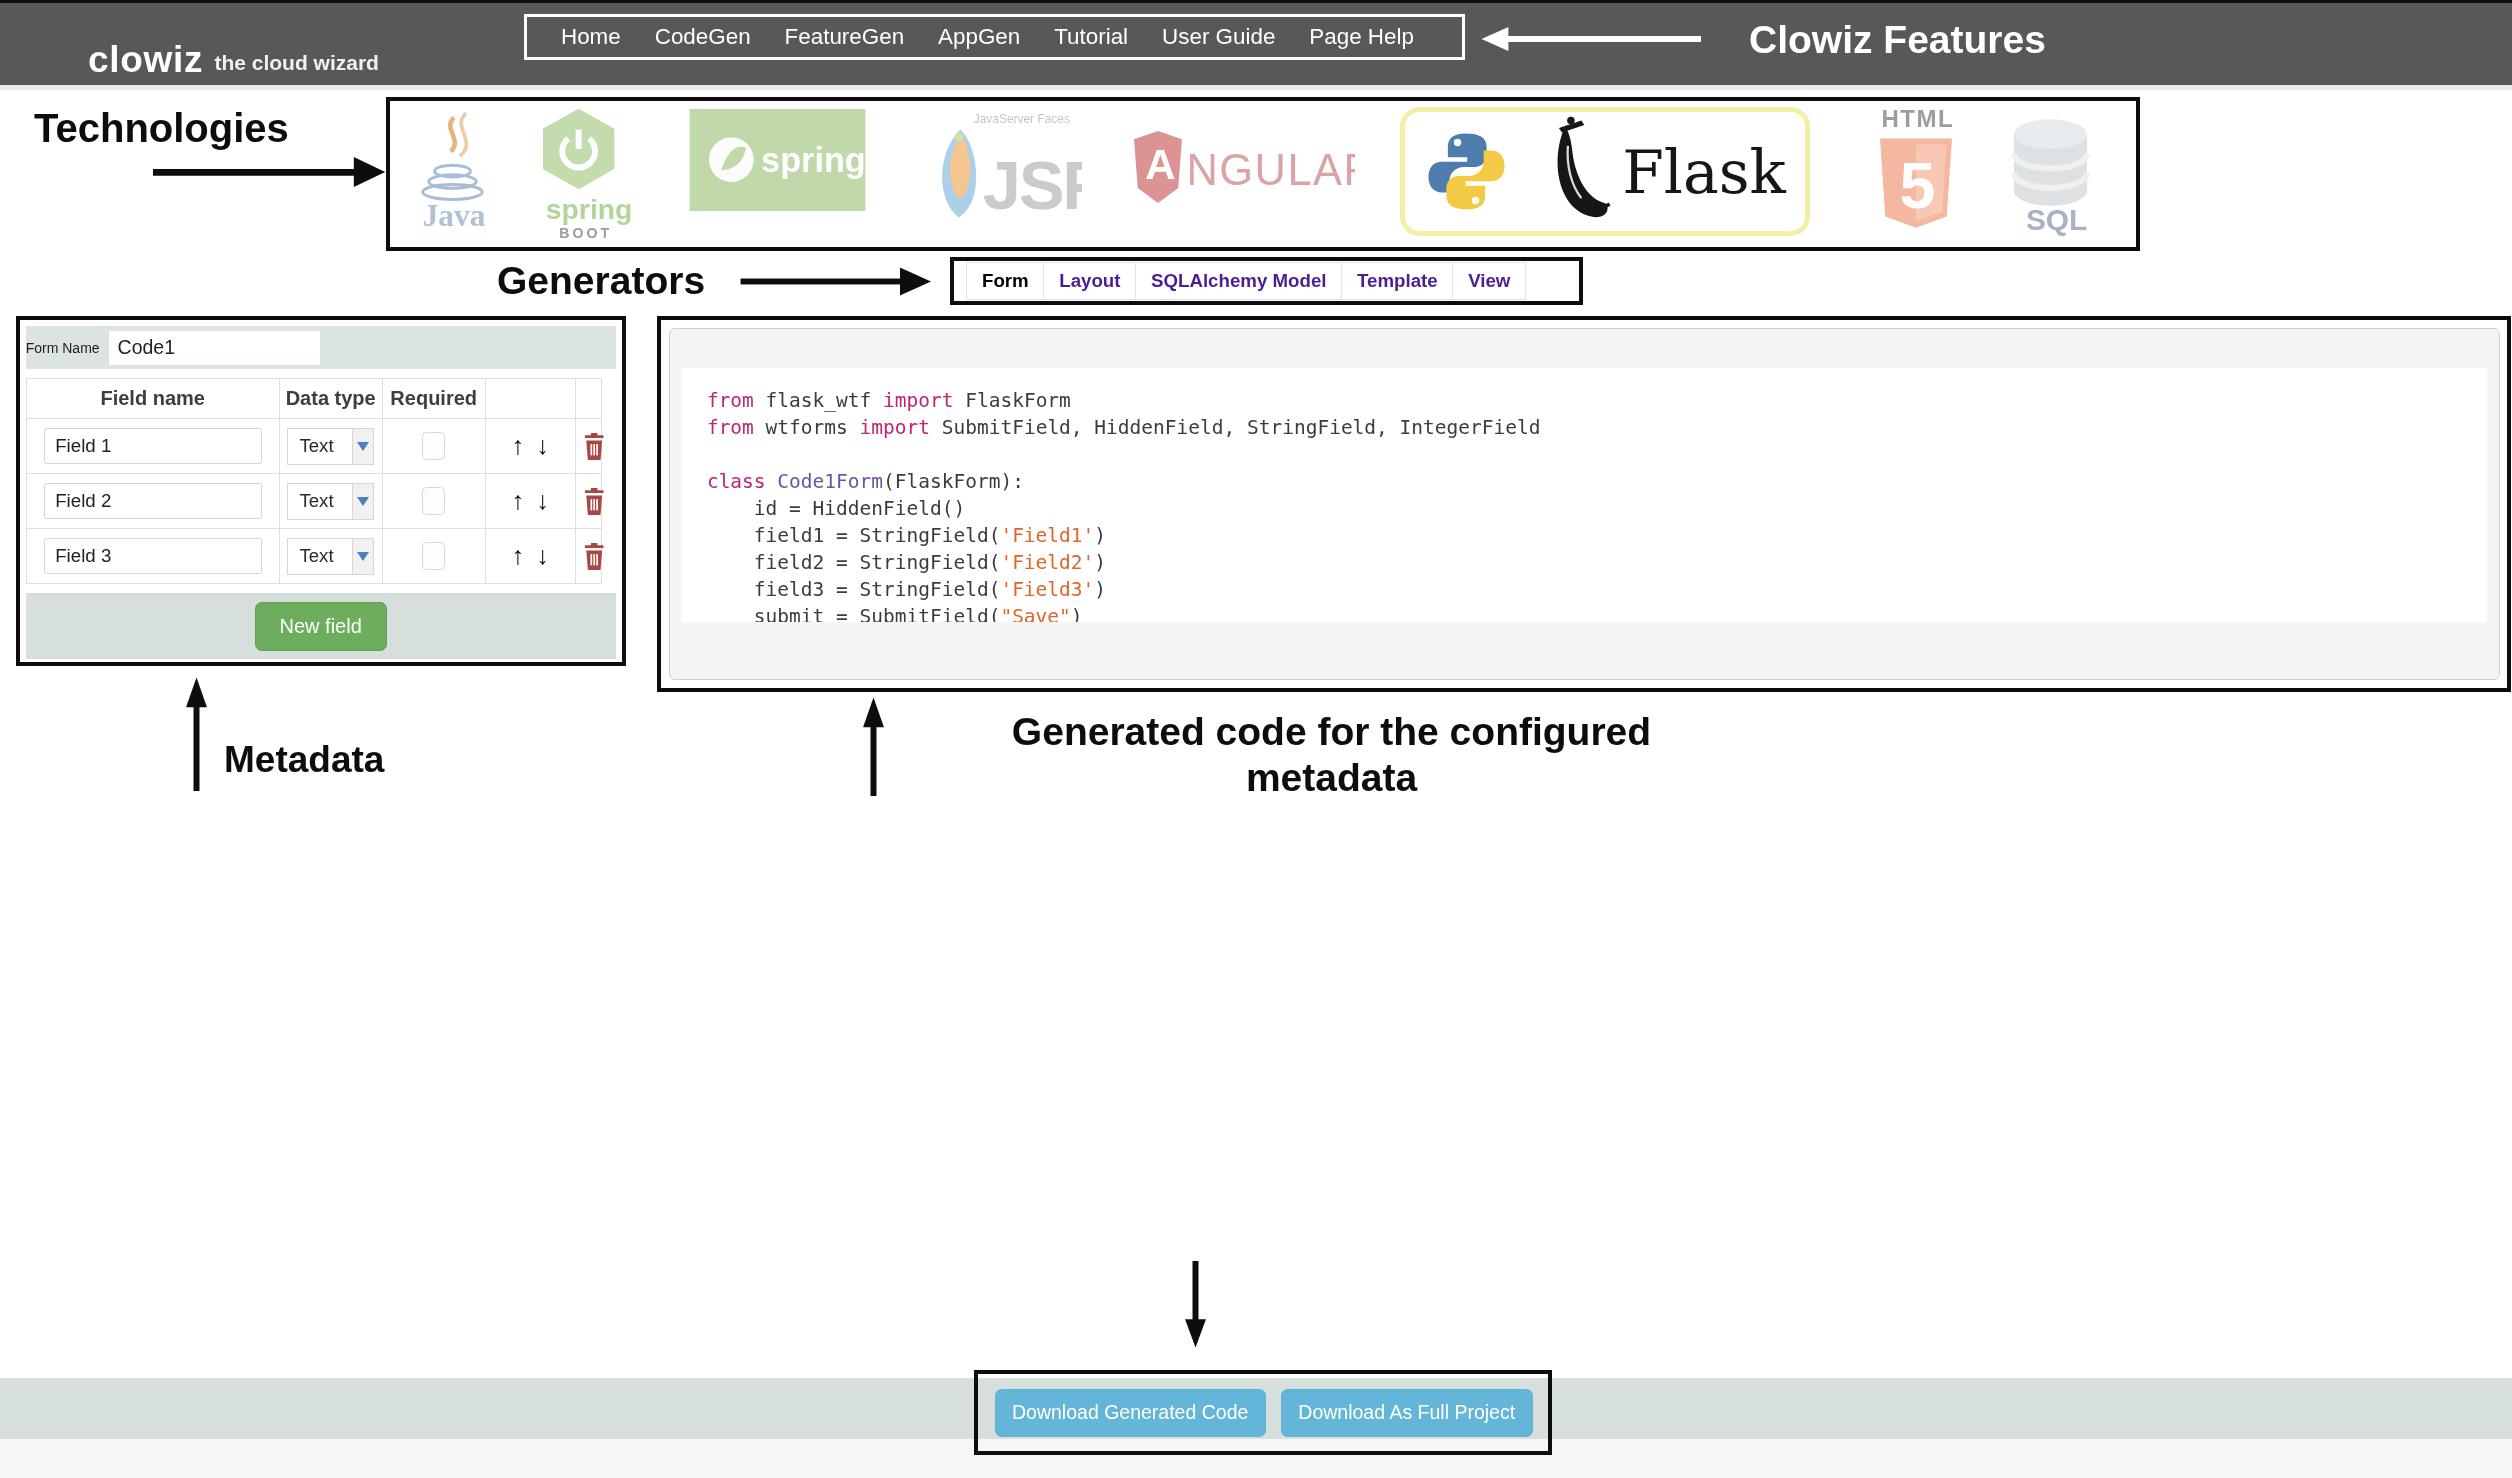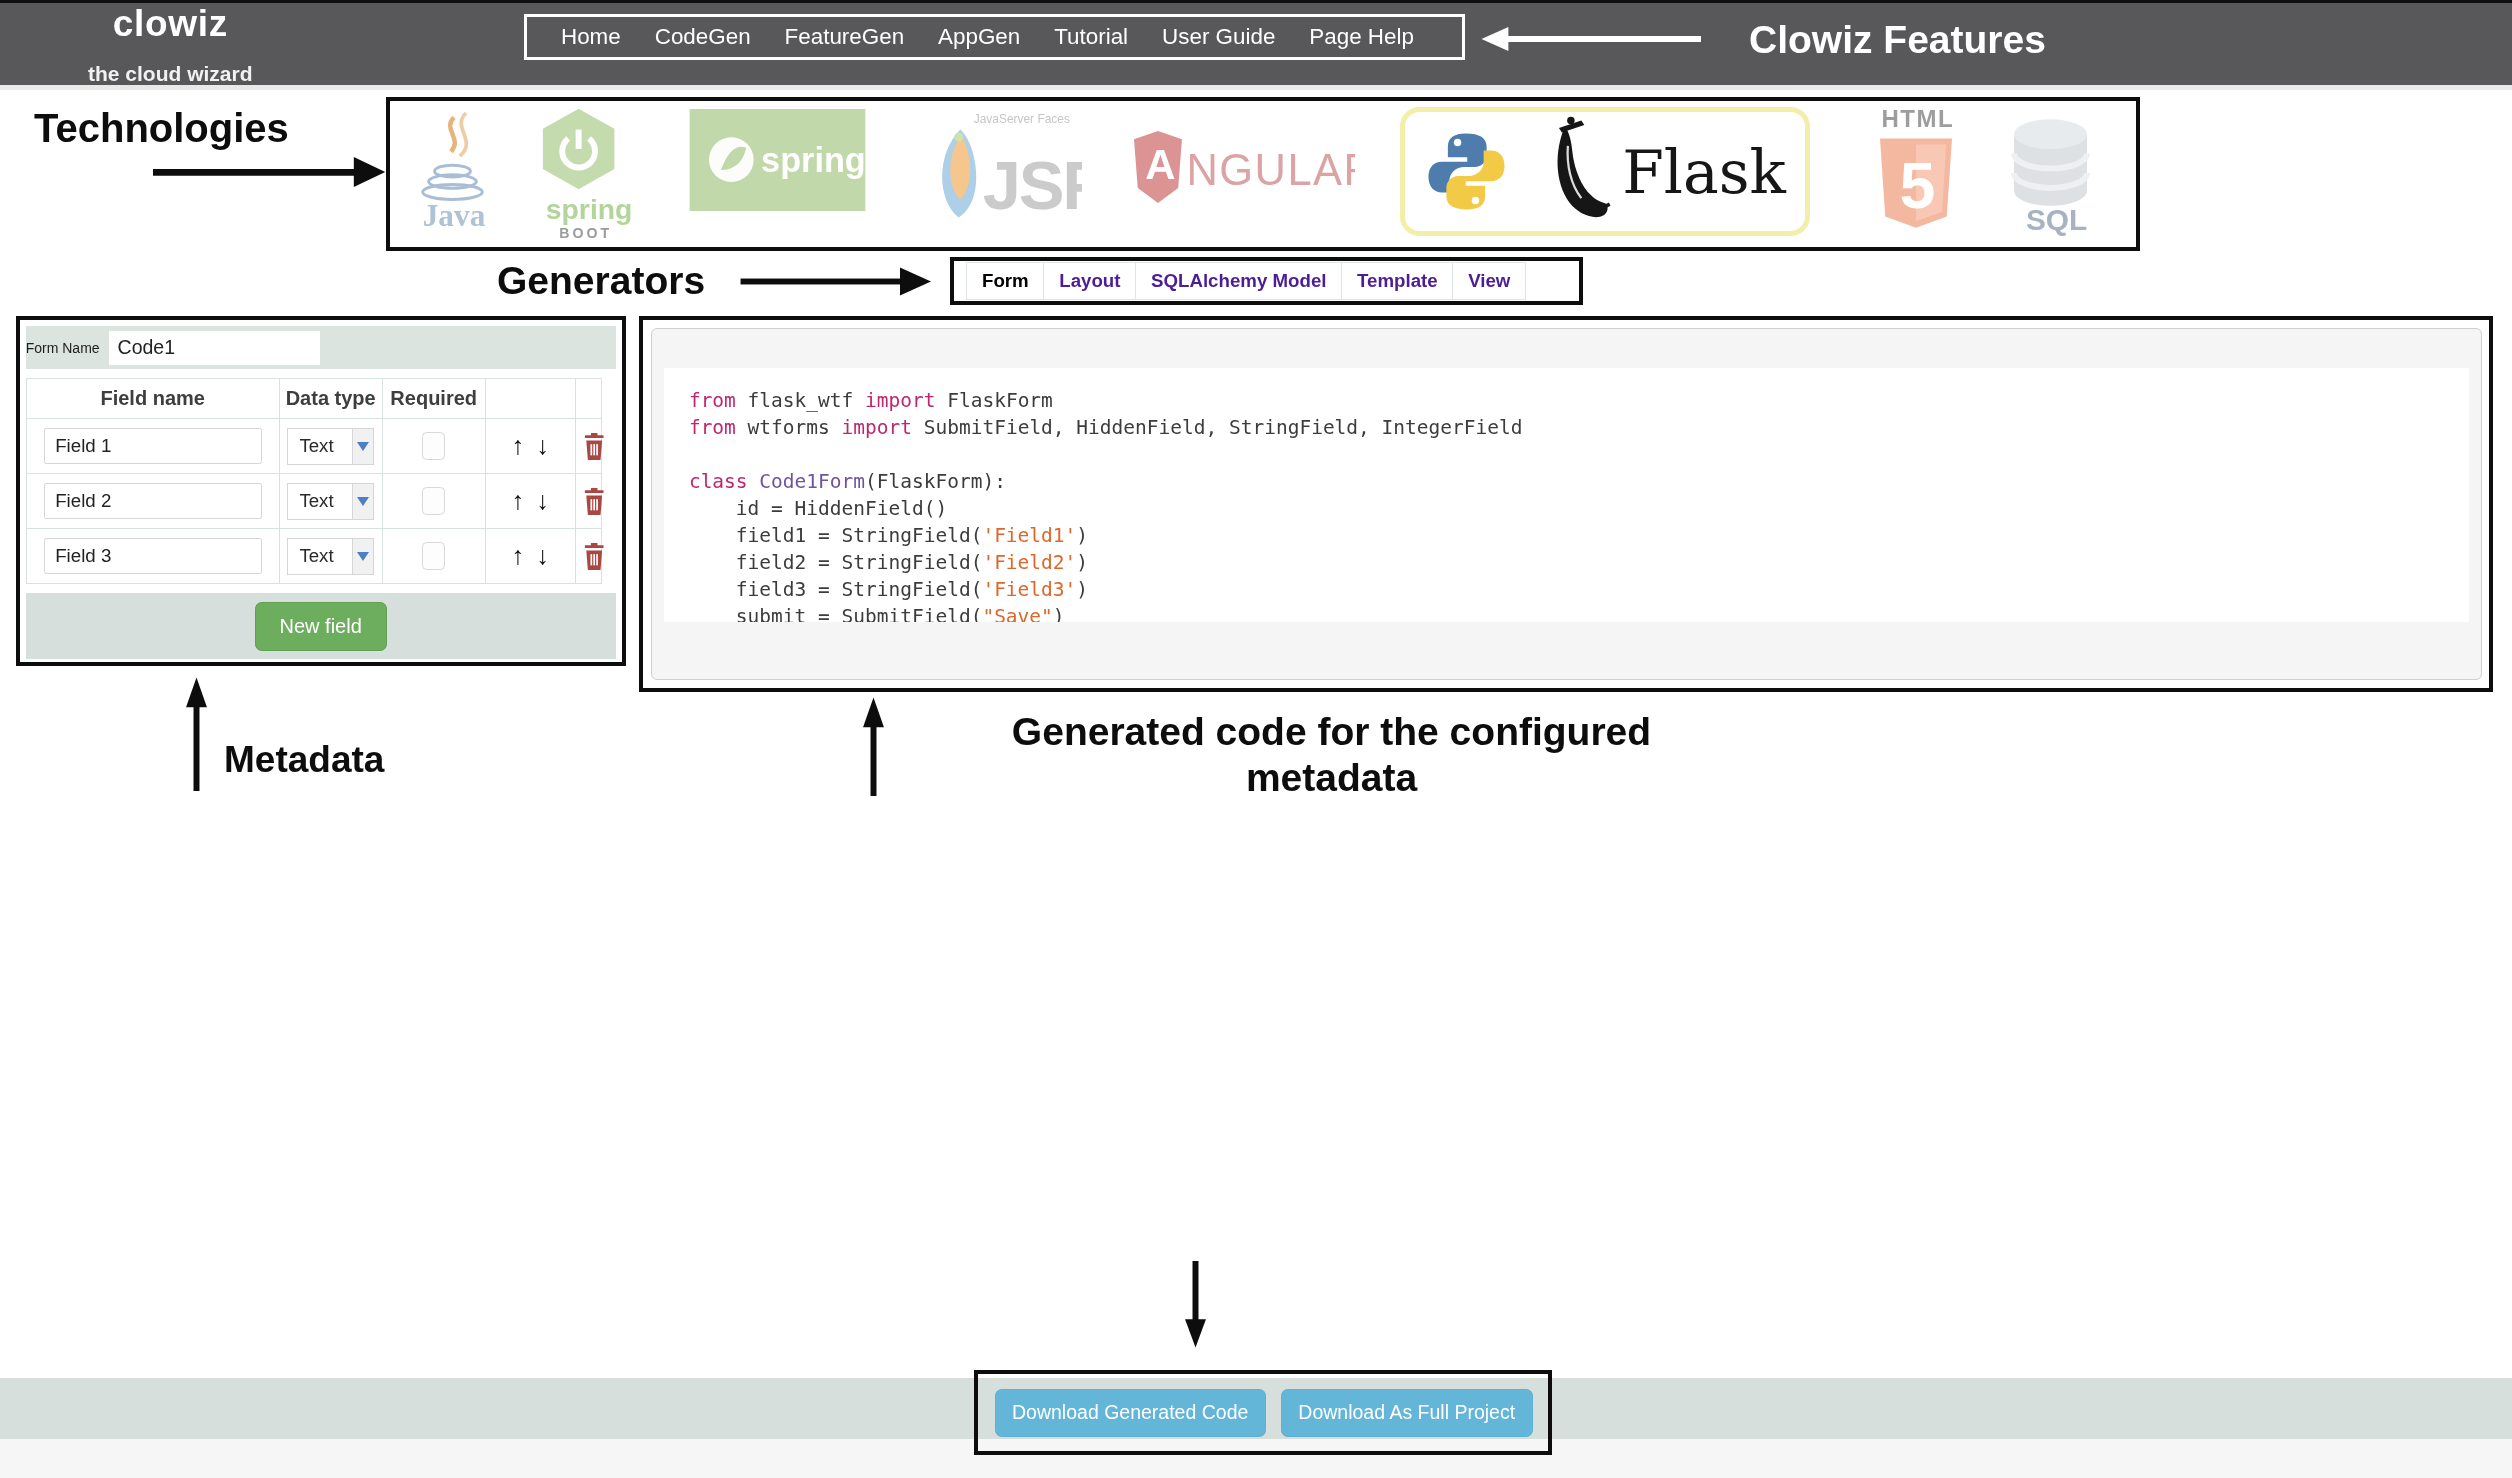--- a/index.html
+++ b/index.html
@@ -6,21 +6,21 @@
   html,body { background:#fff; }
   body { font-family: "Liberation Sans", sans-serif; }
   .page { position:relative; width:2512px; height:1478px; background:#fff; overflow:hidden; }
 
   
   .top-line { position:absolute; left:0; top:0; width:100%; height:3px; background:#0f0f0f; }
 
   
   .navbar { position:absolute; left:0; top:3px; width:100%; height:82px; background:var(--navbar-bg,#58585b); }
   .navbar-strip { position:absolute; left:0; top:85px; width:100%; height:5.2px; background:#e9e9e9; }
-  .logo { position:absolute; left:88px; top:0; height:82px; display:flex; align-items:center; gap:11.2px; color:#fff;flex-direction:column; }
+  .logo { position:absolute; left:88px; top:16px; height:82px; display:flex; align-items:center; gap:11.2px; color:#fff; }
   .logo-main { font-size:37px; font-weight:bold; letter-spacing:0.7px; }
   .logo-sub { font-size:21px; font-weight:600; color:#f1f1f1; padding-top:6px; }
   .menu-box { position:absolute; left:524px; top:10.5px; width:941px; height:46px; border:3px solid #fff;
               display:flex; align-items:center; gap:34px; padding:12px 34px; }
   .nav-item { color:#fff; font-size:22.4px; white-space:nowrap; cursor:pointer; }
   .features-arrow { position:absolute; left:1480px; top:21px; }
   .features-label { position:absolute; left:1749px; top:15px; font-size:39px; font-weight:bold; color:#fff; white-space:nowrap; }
 
   
   .tech-label { position:absolute; left:34px; top:106px; font-size:40px; font-weight:bold; color:#0d0d0d; }
@@ -61,21 +61,21 @@
   .sel-caret { width:0; height:0; border-left:6.7px solid transparent; border-right:6.7px solid transparent; border-top:9px solid #4a80c4; }
   .cbx { width:22.4px; height:28.4px; border:1.5px solid #d8d8d8; border-radius:4.5px; background:#fdfdfd; cursor:pointer; }
   .arrows { gap:12px; }
   .mv { font-size:25.4px; color:#0d0d0d; cursor:pointer; line-height:1; }
   .trash { cursor:pointer; display:flex; }
   .new-band { margin:9px 6px 6px 6px; height:66px; background:var(--band-green,#d9e0dd); display:flex; align-items:center; justify-content:center; }
   .new-btn { background:var(--button-green,#6cae5e); border:0.7px solid #61a053; border-radius:6.7px; color:#fff;
              font-size:20px; padding:12px 24px; cursor:pointer; font-family:"Liberation Sans", sans-serif; }
 
   
-  .code-panel { position:absolute; left:639px; top:316px; width:1854px; height:376px; border:4.5px solid #0d0d0d; background:#fff; }
+  .code-panel { position:absolute; left:657px; top:316px; width:1854px; height:376px; border:4.5px solid #0d0d0d; background:#fff; }
   .code-inner { margin:7.5px; height:352px; border:1.5px solid #cfcfcf; border-radius:6px; background:#f5f5f5; position:relative; }
   .code-white { position:absolute; left:12px; right:12px; top:39px; height:254px; background:#fff; overflow:hidden; }
   .code { padding:19.5px 0 0 25.4px; font-family:"DejaVu Sans Mono", monospace; font-size:19.5px; line-height:27px; color:var(--code-default,#3c3c3c); white-space:pre; }
   .tk-kw { color:var(--code-keyword,#bf2670); }
   .tk-cls { color:var(--code-class,#6f53a3); }
   .tk-str { color:var(--code-string,#dd662a); }
   .tk-d { color:var(--code-default,#3c3c3c); }
 
   
   .ann-arrow { position:absolute; }

